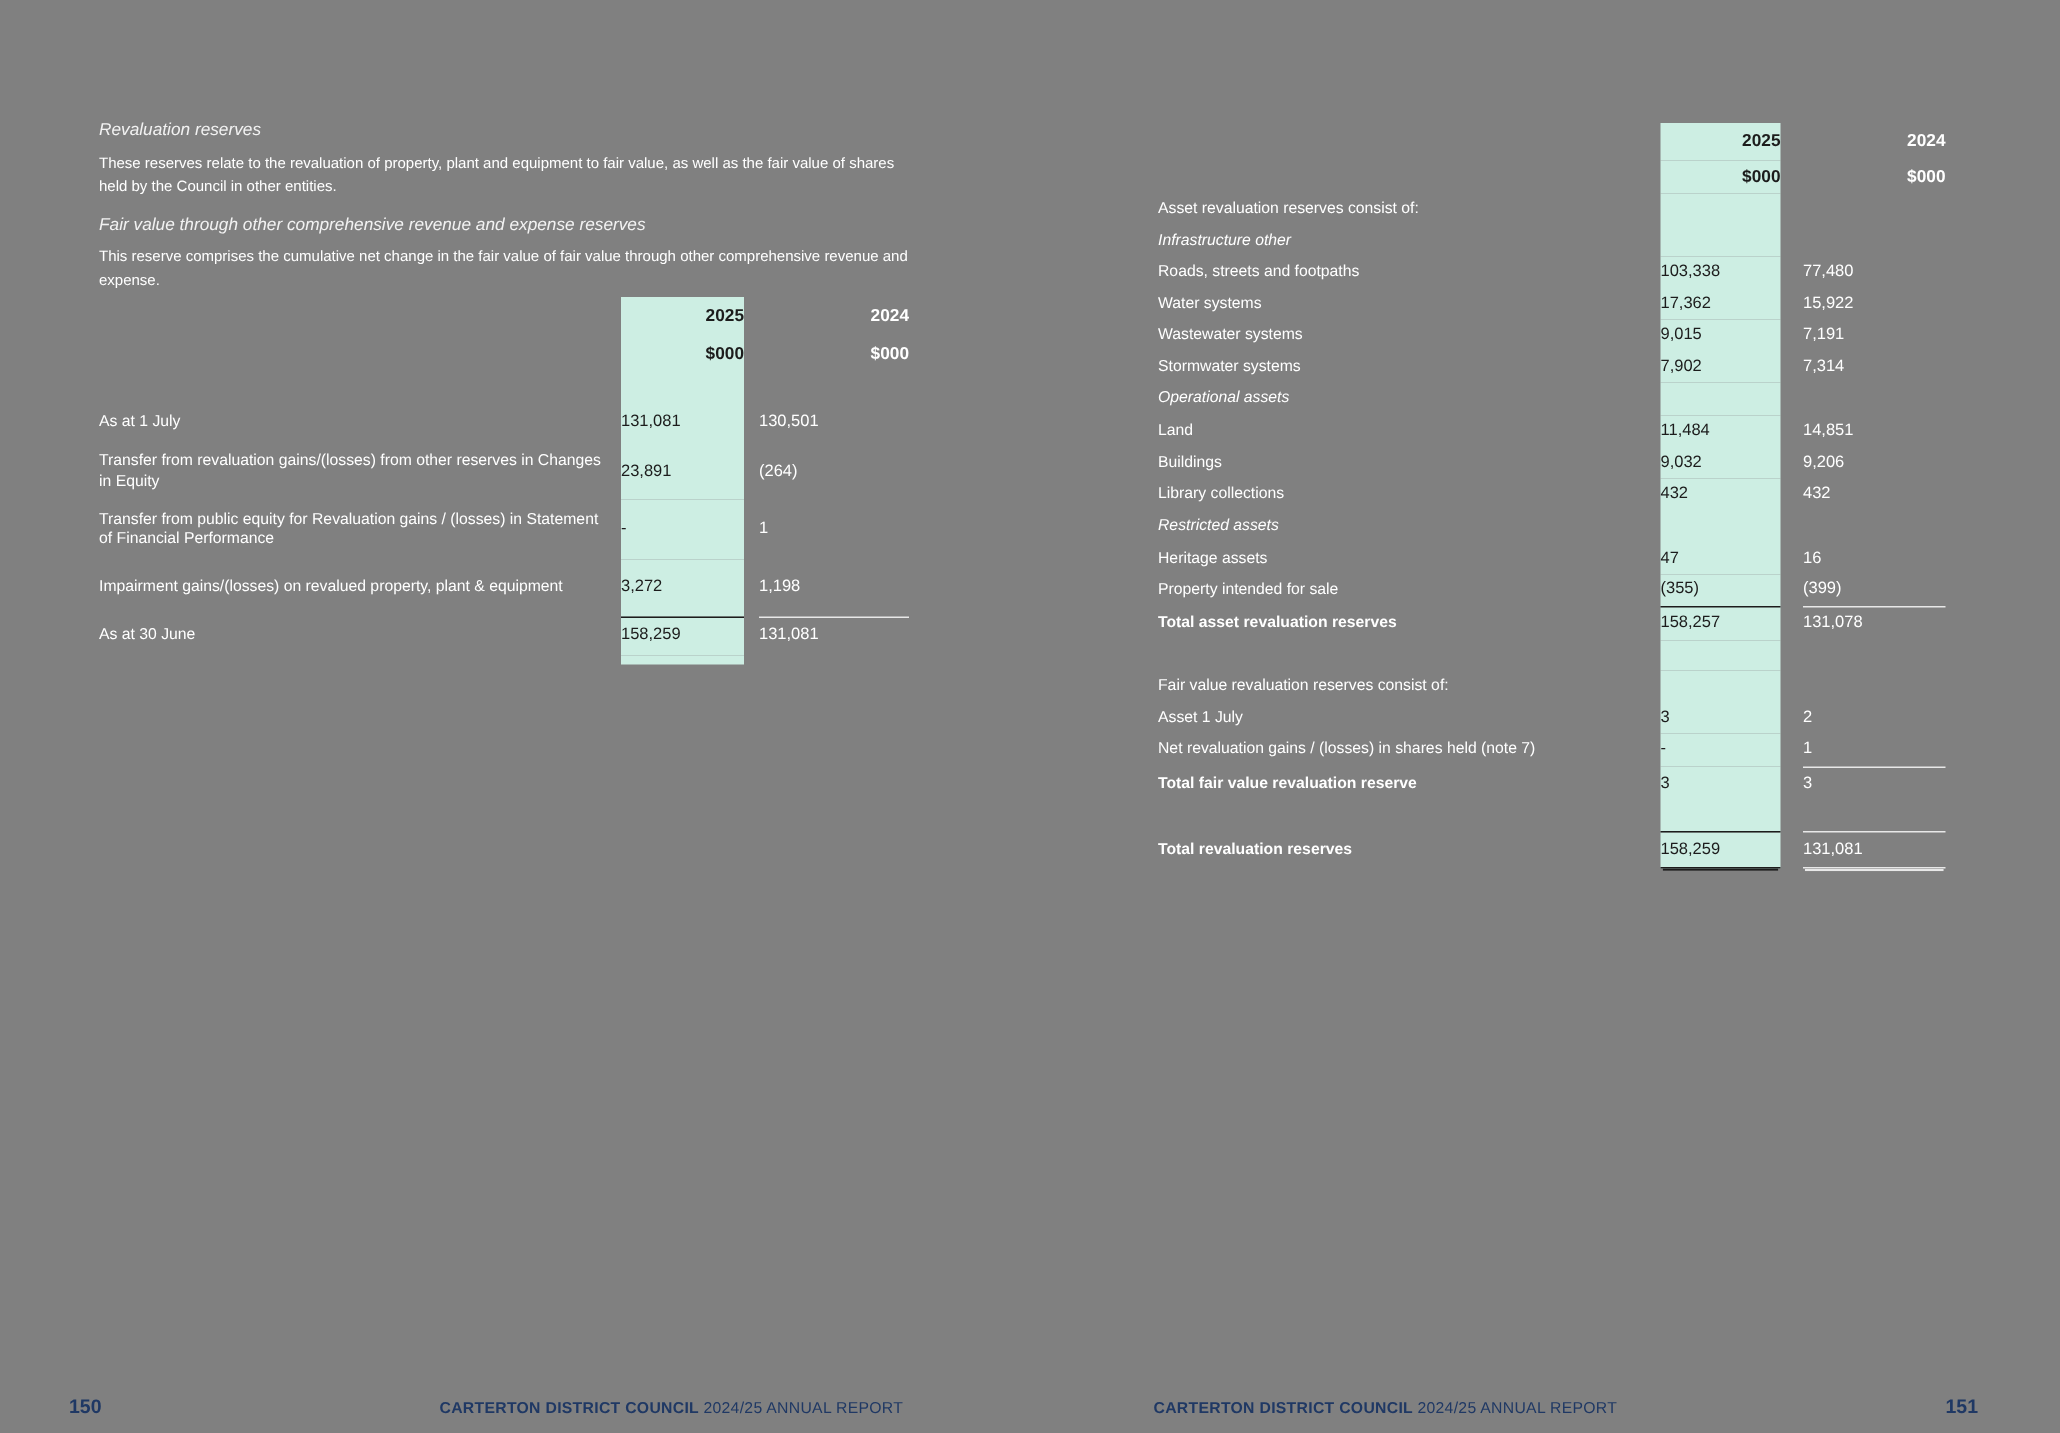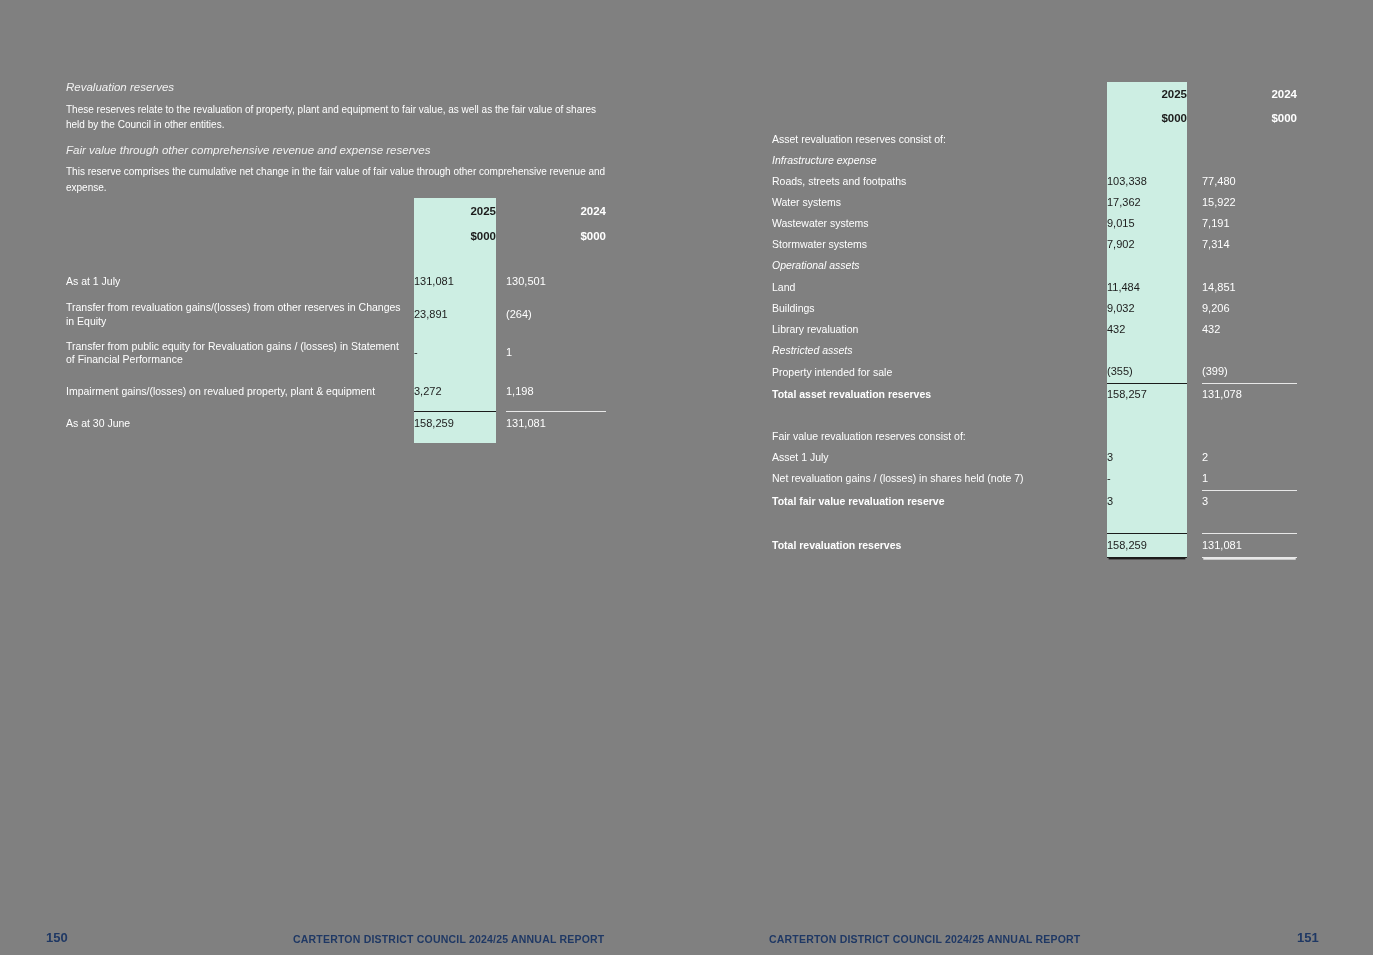--- a/index.html
+++ b/index.html
@@ -103,21 +103,21 @@
 
   
   .footer-text {
     position: absolute;
     font-size: 10.5px;
     font-weight: bold;
     letter-spacing: 0.2px;
     color: #1f3864;
     white-space: nowrap;
   }
-  .footer-year { font-weight: bold; text-align: right; }
+  .footer-year { font-weight: normal; text-align: right; }
   .page-num {
     position: absolute;
     font-size: 13px;
     font-weight: bold;
     color: #1f3864;
   }
   #footer-left-text { left: 293px; top: 933px; }
   #footer-right-text { left: 769px; top: 933px; }
   #page-num-left { left: 46px; top: 930px; }
   #page-num-right { left: 1297px; top: 930px; }
@@ -223,21 +223,21 @@
       </tr>
 
       <tr>
         <td class="lbl" style="height:21px">Asset revaluation reserves consist of:</td>
         <td class="col-hl"></td>
         <td></td>
         <td></td>
       </tr>
 
       <tr>
-        <td class="lbl ital" style="height:21px">Infrastructure expense</td>
+        <td class="lbl ital" style="height:21px">Infrastructure other</td>
         <td class="col-hl"></td>
         <td></td>
         <td></td>
       </tr>
       <tr>
         <td class="lbl" style="height:21px">Roads, streets and footpaths</td>
         <td class="num col-hl">103,338</td>
         <td></td>
         <td class="num">77,480</td>
       </tr>
@@ -272,31 +272,37 @@
         <td></td>
         <td class="num">14,851</td>
       </tr>
       <tr>
         <td class="lbl" style="height:21px">Buildings</td>
         <td class="num col-hl">9,032</td>
         <td></td>
         <td class="num">9,206</td>
       </tr>
       <tr>
-        <td class="lbl" style="height:21px">Library revaluation</td>
+        <td class="lbl" style="height:21px">Library collections</td>
         <td class="num col-hl">432</td>
         <td></td>
         <td class="num">432</td>
       </tr>
 
       <tr>
         <td class="lbl ital" style="height:22px">Restricted assets</td>
         <td class="col-hl"></td>
         <td></td>
         <td></td>
+      </tr>
+      <tr>
+        <td class="lbl" style="height:21px">Heritage assets</td>
+        <td class="num col-hl">47</td>
+        <td></td>
+        <td class="num">16</td>
       </tr>
       <tr>
         <td class="lbl" style="height:21px">Property intended for sale</td>
         <td class="num col-hl">(355)</td>
         <td></td>
         <td class="num">(399)</td>
       </tr>
 
       <tr>
         <td class="lbl bold" style="height:23px">Total asset revaluation reserves</td>

